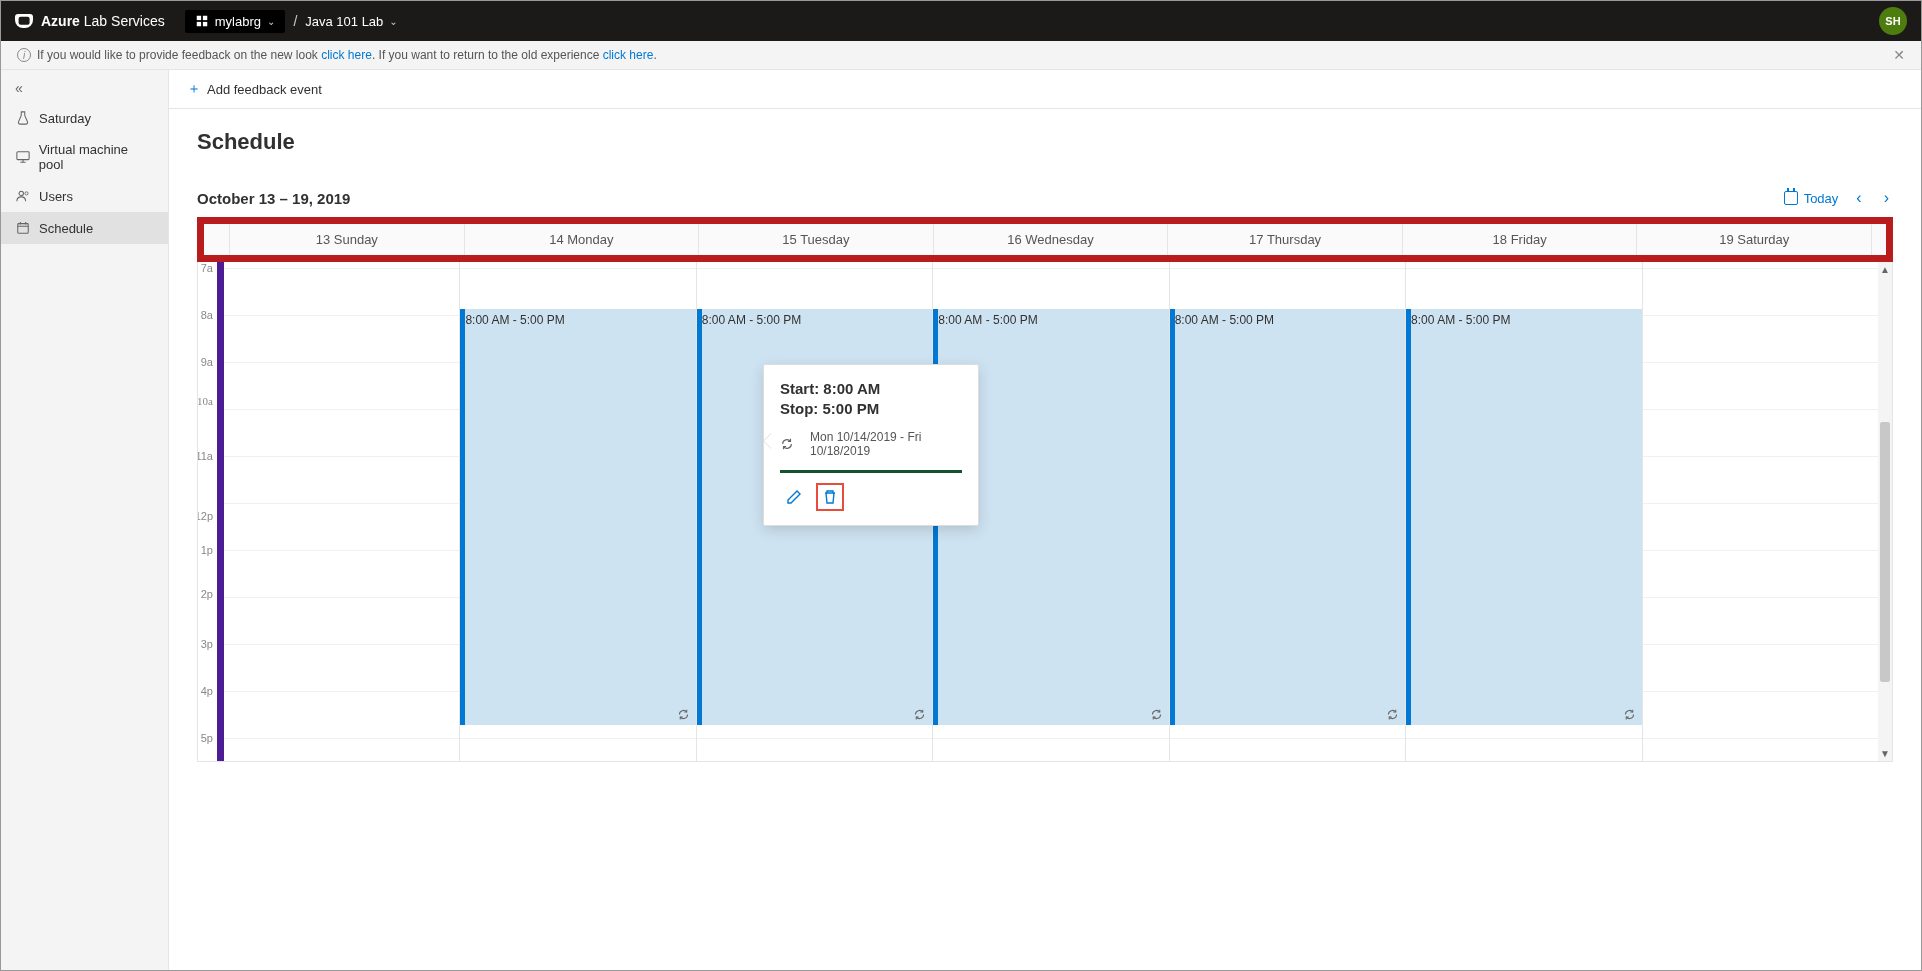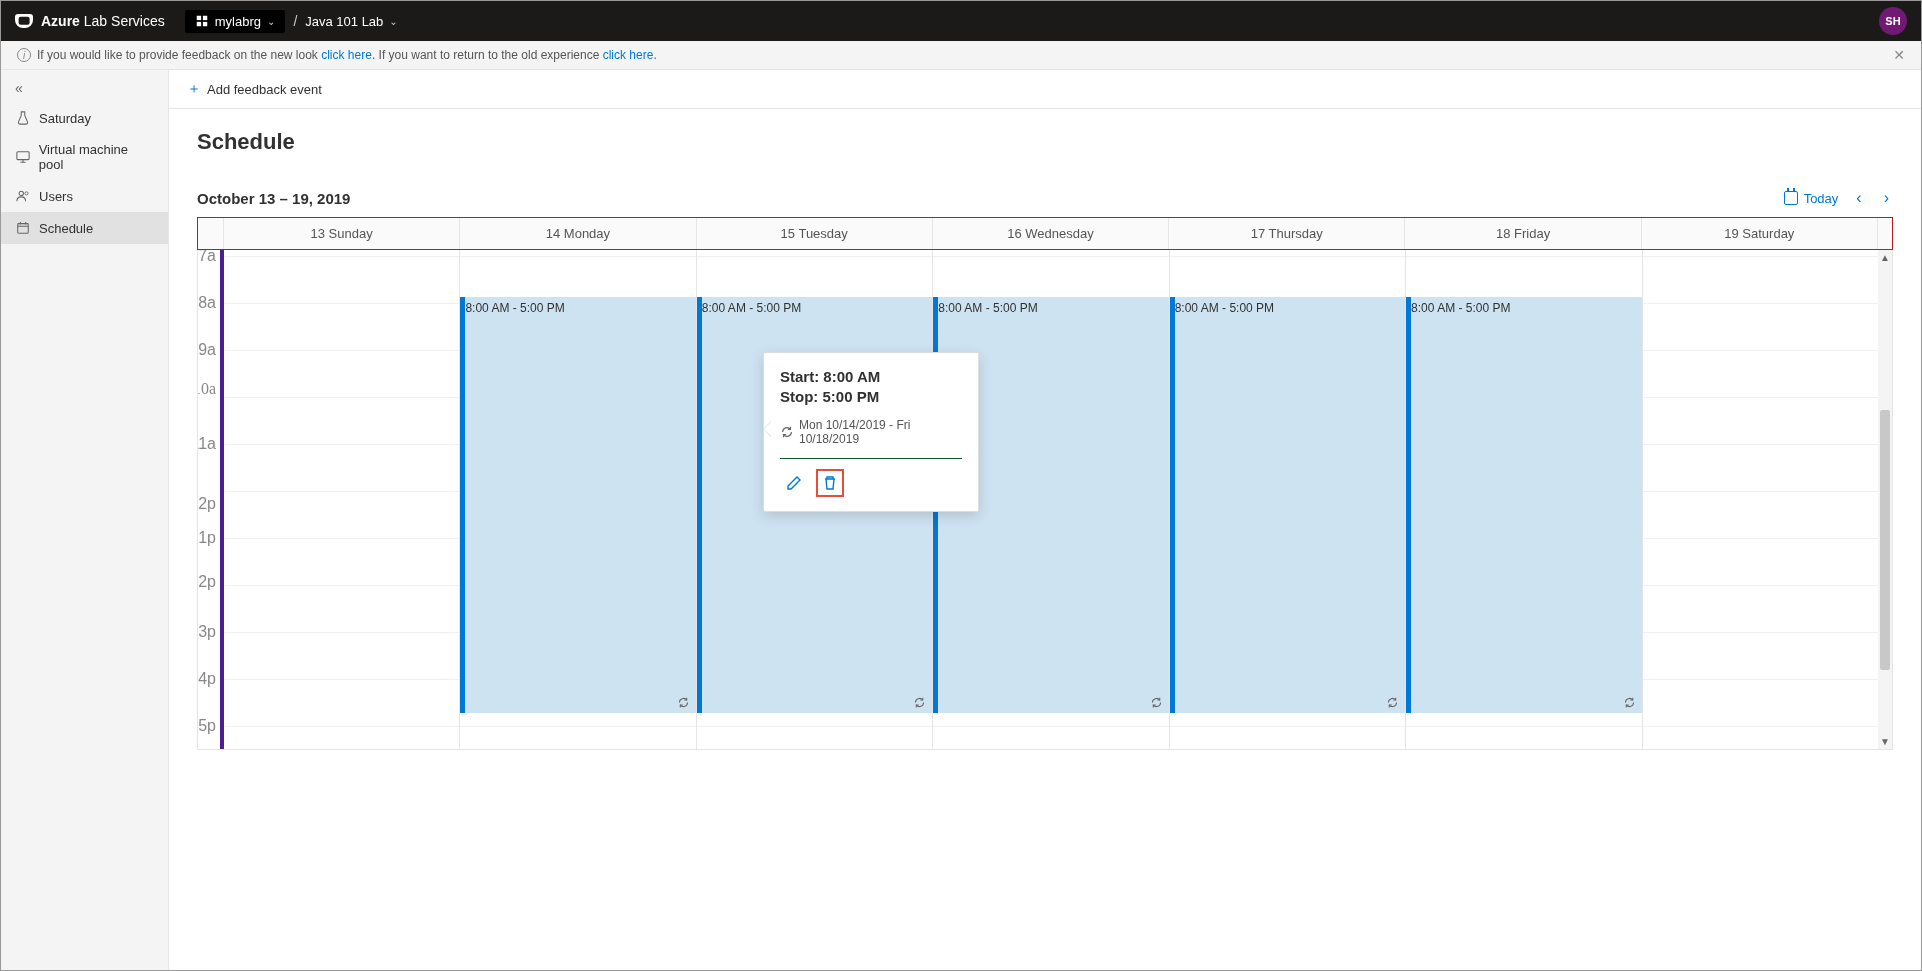--- a/index.html
+++ b/index.html
@@ -8,21 +8,21 @@
 
 
 .top-header { background: #1b1a19; color: #fff; height: 40px; display: flex; align-items: center; padding: 0 14px; font-size: 14px; }
 .logo-area { display: flex; align-items: center; gap: 8px; margin-right: 20px; }
 .logo-icon { width: 18px; height: 14px; background: #fff; border-radius: 3px 3px 8px 8px; position: relative; }
 .logo-icon::before { content:""; position:absolute; left:50%; top:50%; width:60%; height:60%; transform:translate(-50%,-50%); background:#1b1a19; border-radius:2px; }
 .logo-text b { font-weight: 600; }
 .breadcrumb-box { background: #000; padding: 4px 10px; display: flex; align-items: center; gap: 6px; font-size: 13px; border-radius:2px; }
 .sep { margin: 0 8px; color: #ccc; }
 .chev { font-size: 10px; color:#ccc; }
-.avatar { margin-left: auto; width: 28px; height: 28px; border-radius: 50%; background: #701a75; color:#fff; display:flex; align-items:center; justify-content:center; font-size:11px; font-weight:600; }
+.avatar { margin-left: auto; width: 28px; height: 28px; border-radius: 50%; background: #4d7c0f; color:#fff; display:flex; align-items:center; justify-content:center; font-size:11px; font-weight:600; }
 
 
 .feedback-bar { background: #f4f4f4; border-bottom: 1px solid #e5e5e5; padding: 6px 16px; font-size: 12px; color: #555; display:flex; align-items:center; gap:6px; }
 .feedback-bar a { color: #0078d4; text-decoration: none; cursor:pointer; }
 .feedback-bar .info-ico { width:14px; height:14px; border:1px solid #888; border-radius:50%; display:inline-flex; align-items:center; justify-content:center; font-size:10px; color:#888; font-style:italic; }
 .feedback-bar .close-x { margin-left:auto; color:#888; cursor:pointer; font-size:14px; }
 
 
 .main { flex:1; display:flex; overflow:hidden; }
 .sidebar { width: 168px; background:#f4f4f4; border-right:1px solid #e5e5e5; padding-top:4px; font-size:13px; color:#323130; }
@@ -39,45 +39,45 @@
 .page-title { font-size:22px; font-weight:600; color:#323130; margin-bottom:24px; }
 .date-range-row { display:flex; align-items:center; font-size:15px; font-weight:600; color:#323130; padding: 0 28px 10px 28px; }
 .date-range-row .right-ctrls { margin-left:auto; display:flex; align-items:center; gap:14px; font-size:13px; font-weight:400; color:#0078d4; }
 .cal-ico { width:14px; height:14px; border:1.5px solid #0078d4; border-radius:2px; position:relative; display:inline-block; }
 .cal-ico::before { content:""; position:absolute; top:-4px; left:2px; width:2px; height:4px; background:#0078d4; }
 .cal-ico::after { content:""; position:absolute; top:-4px; right:2px; width:2px; height:4px; background:#0078d4; }
 .nav-chev { font-size:16px; color:#0078d4; cursor:pointer; padding:0 4px; }
 
 
 .calendar-wrap { padding: 0 28px 28px 28px; }
-.cal-header { display:flex; border:1px solid #b91c1c; background:#fafafa; font-size:13px; color:#555; }
+.cal-header { display:flex; border:7px solid #b91c1c; background:#fafafa; font-size:13px; color:#555; }
 .time-gutter-h { width:26px; border-right:1px solid #e5e5e5; }
 .day-head { flex:1; text-align:center; padding:8px 4px; border-right:1px solid #e5e5e5; }
 .day-head:last-child { border-right:none; }
 .scroll-gutter-h { width:14px; }
 .cal-body { display:flex; border:1px solid #e5e5e5; border-top:none; height:500px; overflow:hidden; position:relative; }
-.time-gutter { width:26px; border-right:4px solid #4c1d95; font-size:16px; color:#888; position:relative; }
+.time-gutter { width:26px; border-right:7px solid #4c1d95; font-size:11px; color:#888; position:relative; }
 .time-label { position:absolute; right:4px; transform:translateY(-50%); }
 .day-cols { flex:1; display:flex; position:relative; }
 .day-col { flex:1; border-right:1px solid #e5e5e5; position:relative; }
 .day-col:last-child { border-right:none; }
 .hour-line { position:absolute; left:0; right:0; border-top:1px solid #f0f0f0; }
 .scroll-gutter { width:14px; background:#f4f4f4; position:relative; }
 .scroll-thumb { position:absolute; left:2px; right:2px; top:160px; height:260px; background:#c8c8c8; border-radius:2px; }
 .scroll-arrow { position:absolute; left:0; right:0; text-align:center; font-size:10px; color:#666; }
 
 .event { position:absolute; left:0; right:0; top:47px; bottom:36px; background:#cee3f2; border-left:5px solid #0078d4; }
 .event-label { font-size:12px; color:#323130; padding:4px 0; }
 .event-recur { position:absolute; bottom:4px; right:6px; font-size:12px; color:#666; }
 
 
 .popover { position:absolute; left:539px; top:102px; width:216px; background:#fff; border:1px solid #ddd; box-shadow:0 4px 14px rgba(0,0,0,0.15); border-radius:2px; padding:14px 16px; z-index:10; }
 .popover::before { content:""; position:absolute; left:-8px; top:68px; border:8px solid transparent; border-right-color:#fff; filter:drop-shadow(-1px 0 0 #ddd); }
 .pop-line { font-size:15px; font-weight:600; color:#323130; line-height:1.3; }
-.pop-recur-row { display:flex; align-items:center; gap:5px; font-size:12px; color:#555; margin-top:12px; padding-bottom:12px; border-bottom:1px solid #14532d; }
+.pop-recur-row { display:flex; align-items:center; gap:16px; font-size:12px; color:#555; margin-top:12px; padding-bottom:12px; border-bottom:3px solid #14532d; }
 .pop-actions { display:flex; gap:8px; margin-top:10px; }
 .pop-btn { width:28px; height:28px; display:flex; align-items:center; justify-content:center; color:#0078d4; cursor:pointer; }
 .pop-btn.danger-outline { border:2px solid #e74c3c; }
 
 svg { display:block; }
 </style>
 </head>
 <body>
 
 <div class="top-header">

